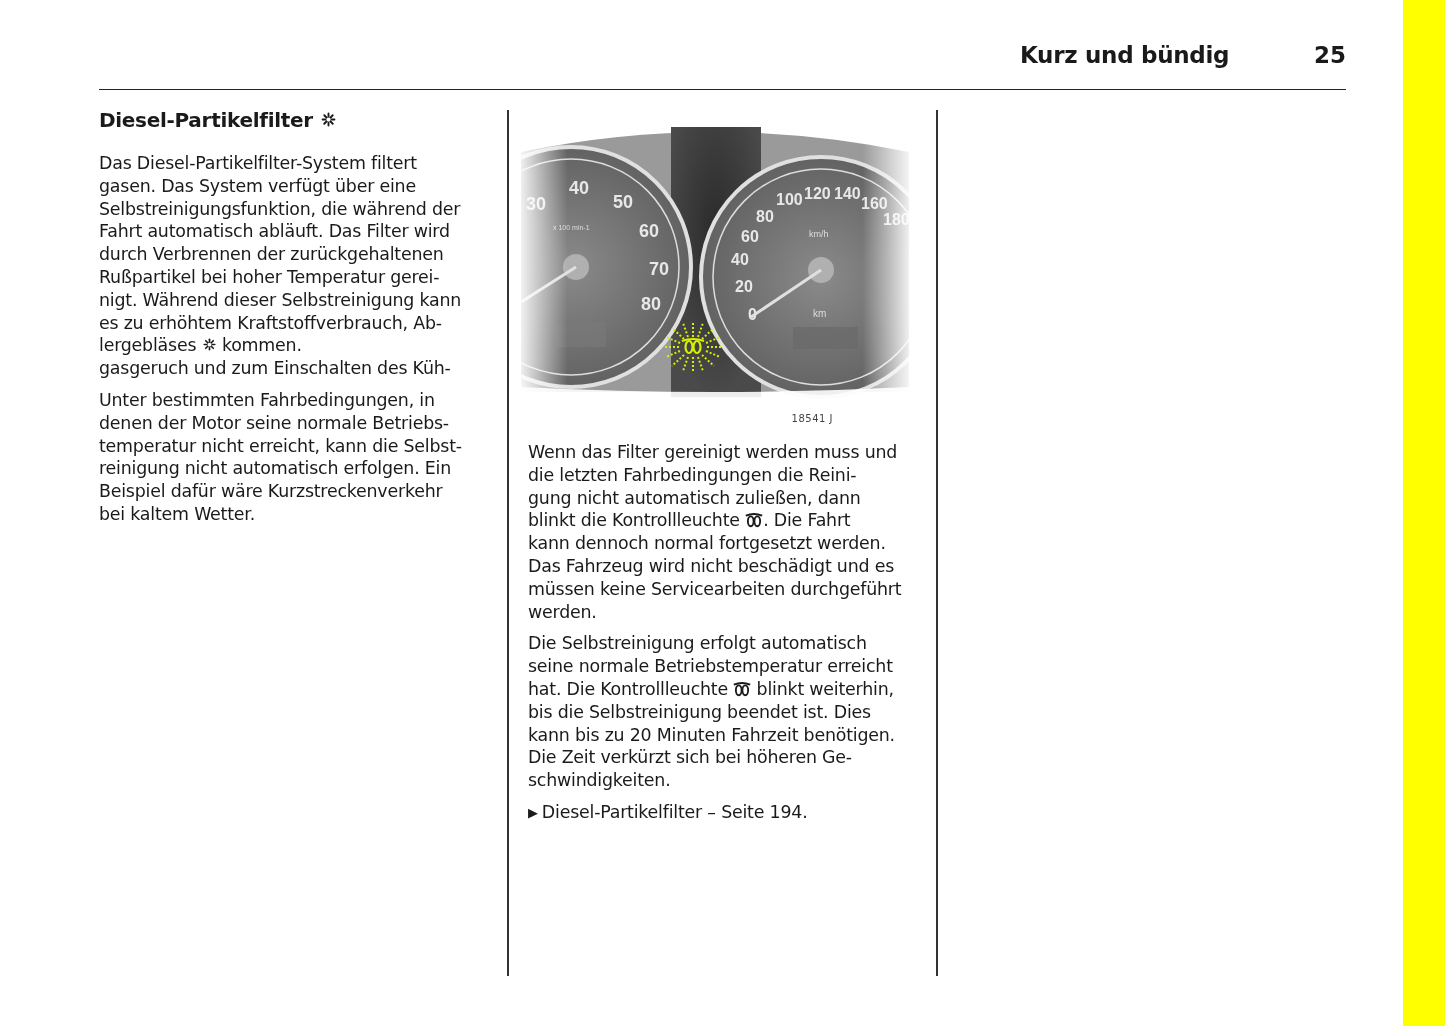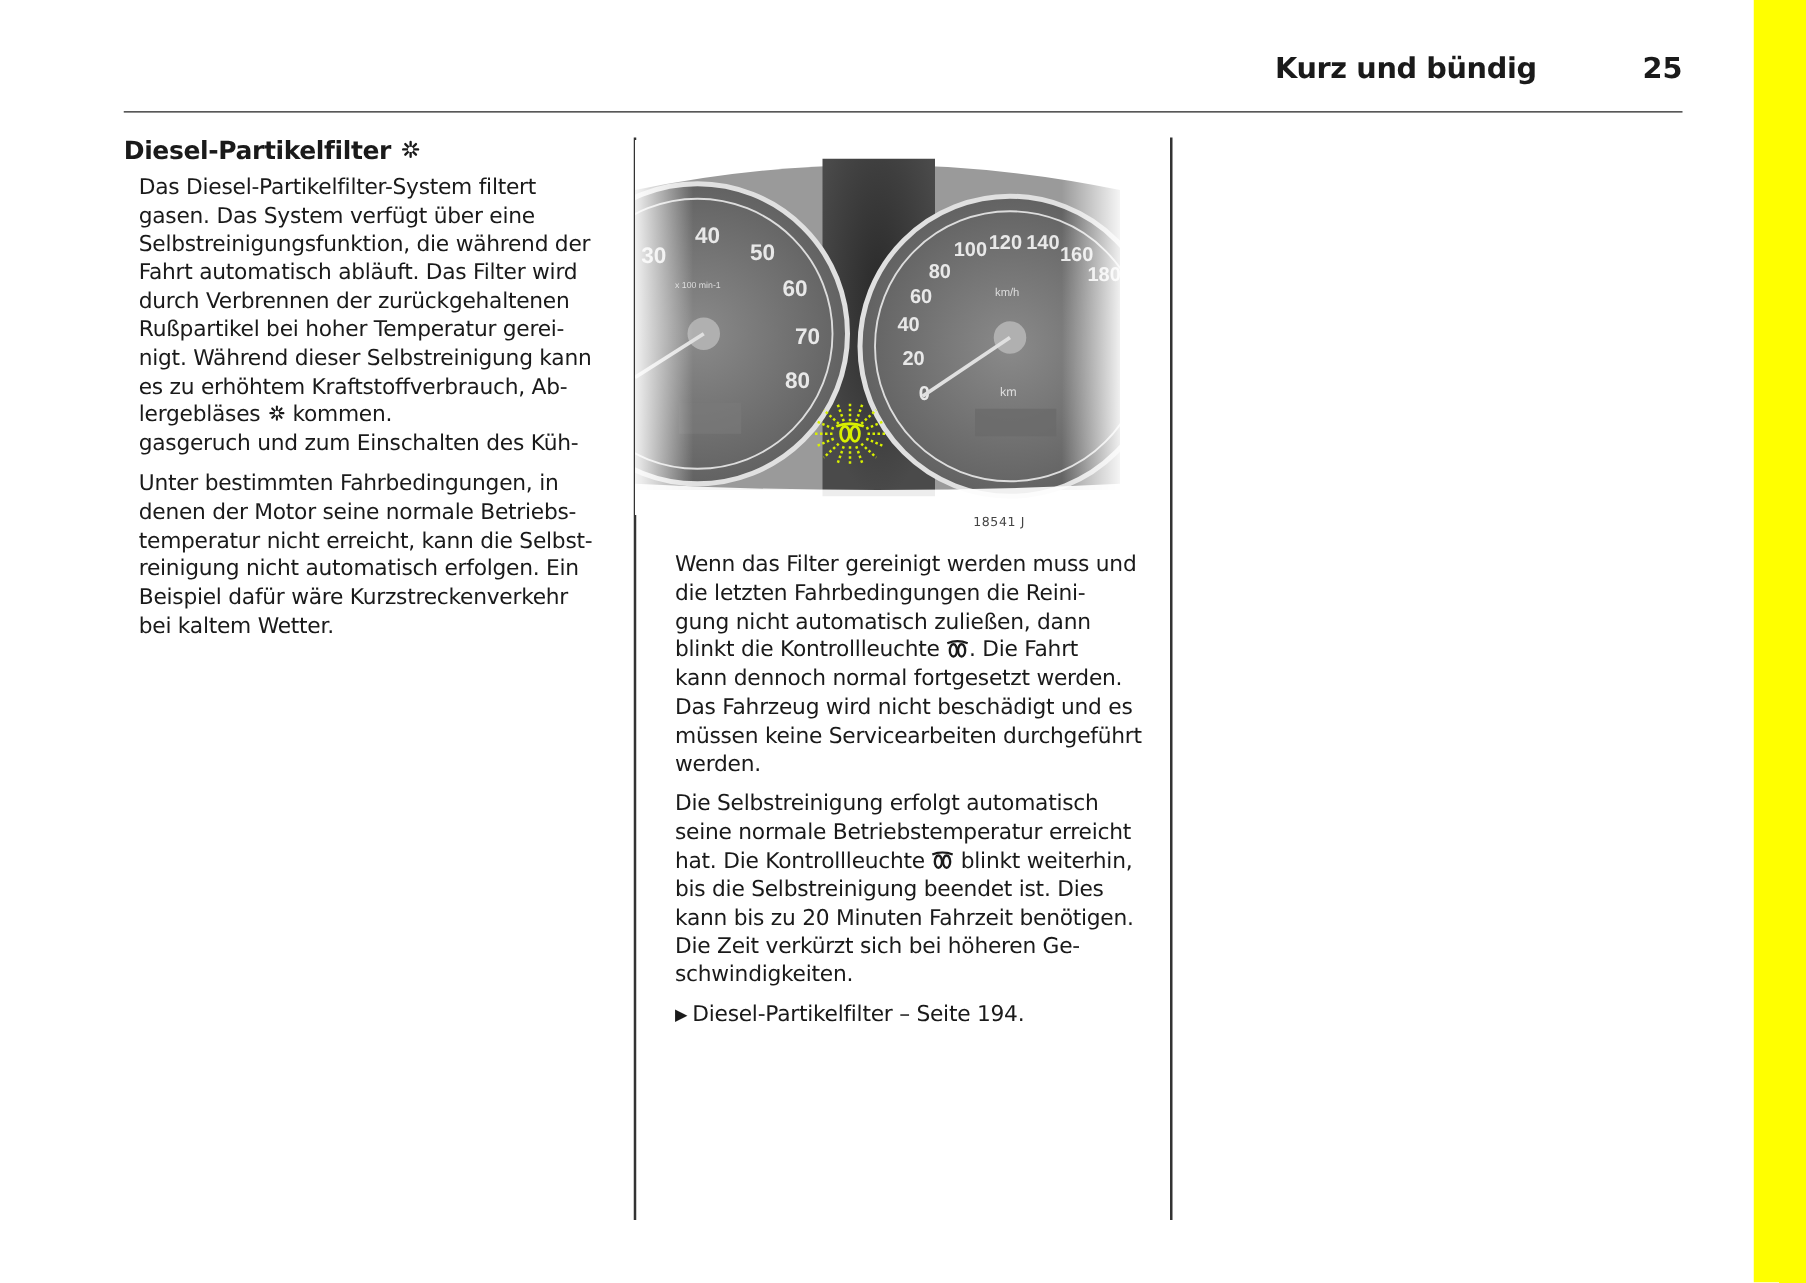--- a/index.html
+++ b/index.html
@@ -14,27 +14,27 @@
   .header-page { position: absolute; left: 1300px; top: 42px; width: 46px; text-align: right;
     font-size: 23px; font-weight: bold; }
   .header-rule { position: absolute; left: 99px; top: 89px; width: 1247px; height: 1px; background: #222; }
   .col-rule { position: absolute; top: 110px; width: 2px; height: 866px; background: #333; }
   .col-rule.r1 { left: 507px; }
   .col-rule.r2 { left: 936px; }
 
   .col { position: absolute; font-size: 17.4px; line-height: 22.8px; letter-spacing: -0.2px; }
   .col.left { left: 99px; top: 108px; width: 395px; }
   .col.mid { left: 528px; top: 441px; width: 395px; }
-  .section-title { font-size: 20px; font-weight: bold; line-height: 24px; margin: 0 0 7px 0; letter-spacing: -0.3px; }
-  .para { margin: 0 0 9px 12px; }
+  .section-title { font-size: 20px; font-weight: bold; line-height: 24px; margin: 0 0 20px 0; letter-spacing: -0.3px; }
+  .para { margin: 0 0 9px 0; }
   .line { display: block; white-space: nowrap; }
   .sym { display: inline-block; font-weight: bold; }
   .ref-arrow { display: inline-block; font-size: 13px; margin-right: 4px; vertical-align: 1px; }
 
-  .figure { position: absolute; left: 508px; top: 112px; width: 312px; height: 312px; }
+  .figure { position: absolute; left: 521px; top: 112px; width: 312px; height: 312px; }
   .figure svg { display: block; }
   .fig-id { position: absolute; right: 0; bottom: 0; font-size: 10px; color: #444; letter-spacing: 0.5px; }
 </style>
 </head>
 <body>
 
 <div class="yellow-tab"></div>
 
 <div class="header-title">Kurz und bündig</div>
 <div class="header-page">25</div>

